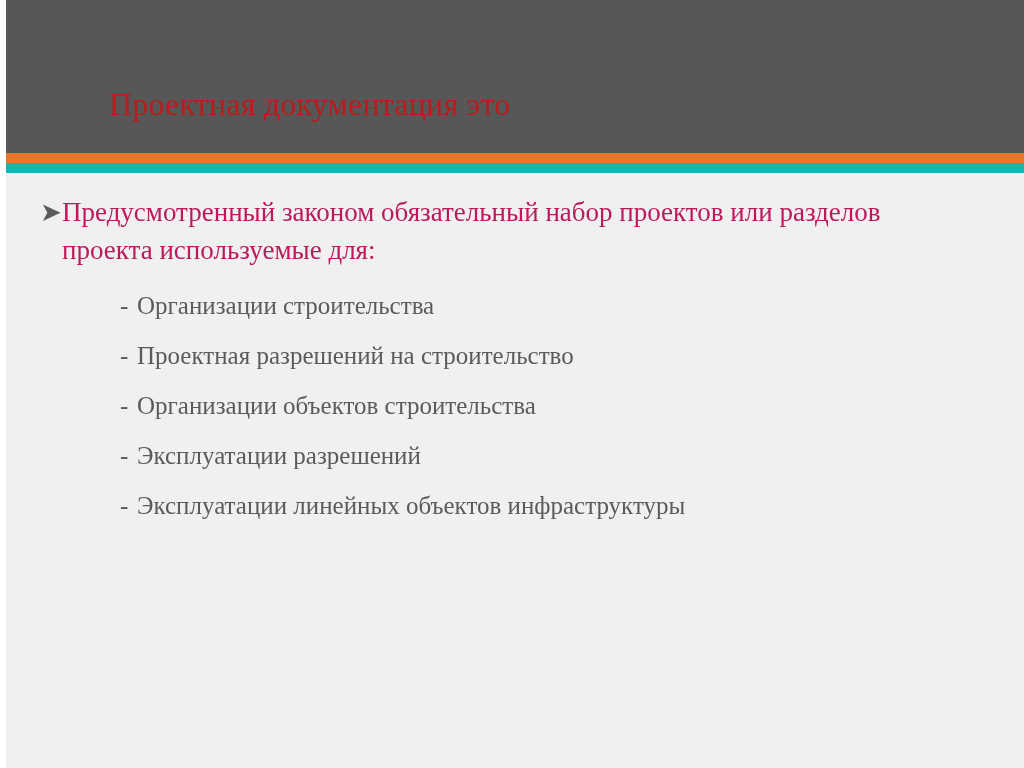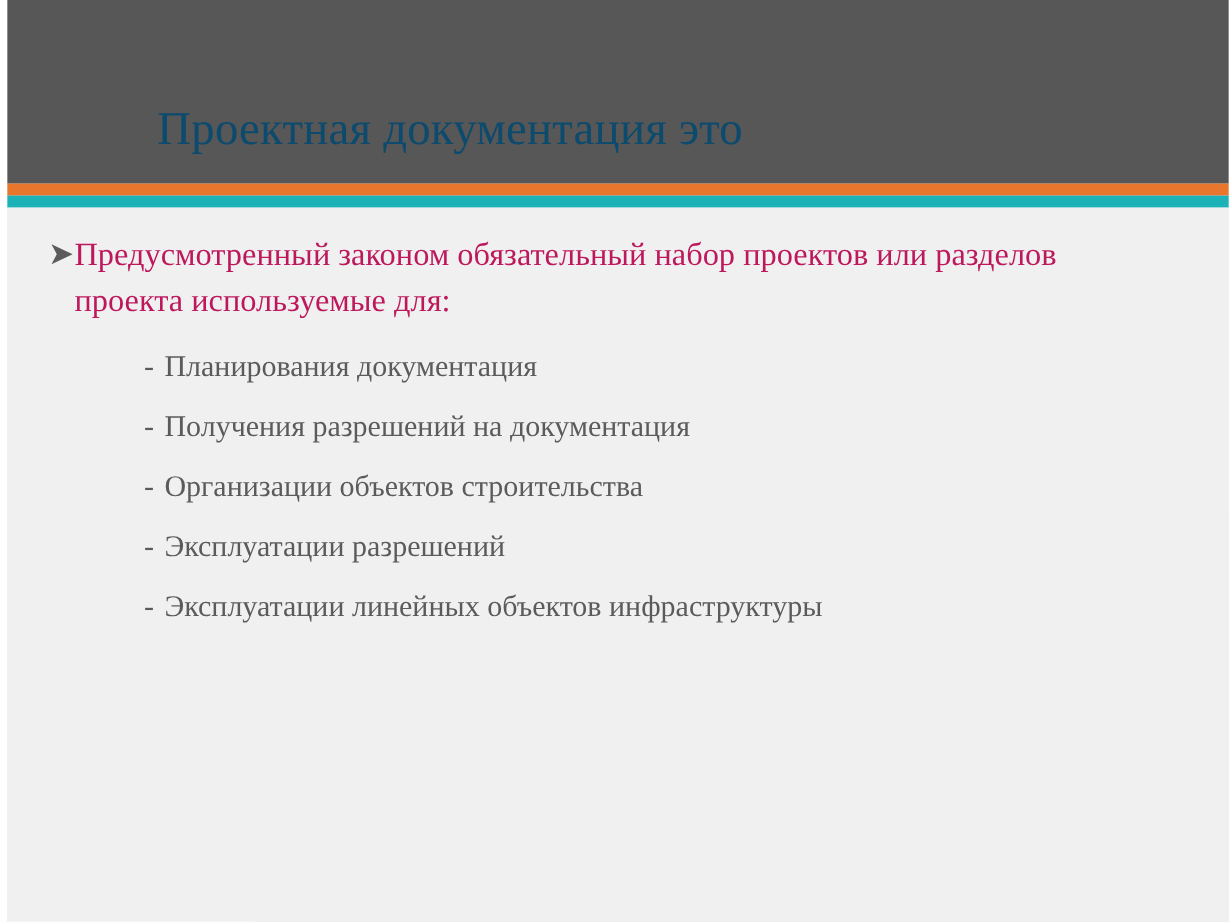--- a/index.html
+++ b/index.html
@@ -30,28 +30,28 @@
     position: absolute;
     left: 0;
     top: 0;
     width: 100%;
     height: 153px;
     background: #575757;
   }
 
   .slide-title {
     position: absolute;
-    left: 125px;
+    left: 103px;
     top: 86px;
     margin: 0;
     font-family: "Liberation Serif", "DejaVu Serif", serif;
-    font-size: 39px;
+    font-size: 32px;
     font-weight: normal;
     line-height: 1.15;
-    color: #0c4a6e;
+    color: #b91c1c;
     letter-spacing: 0.2px;
     white-space: nowrap;
   }
 
   .rule-orange {
     position: absolute;
     left: 0;
     top: 153px;
     width: 100%;
     height: 10px;
@@ -150,26 +150,26 @@
 
     <div class="lead-bullet">
       <span class="lead-marker">➤</span>
       <span class="lead-text">Предусмотренный законом обязательный набор проектов или разделов проекта используемые для:</span>
     </div>
 
     <ul class="sub-list">
 
       <li class="sub-item">
         <span class="sub-dash">-</span>
-        <span class="sub-label">Планирования документация</span>
+        <span class="sub-label">Организации строительства</span>
       </li>
 
       <li class="sub-item">
         <span class="sub-dash">-</span>
-        <span class="sub-label">Получения разрешений на документация</span>
+        <span class="sub-label">Проектная разрешений на строительство</span>
       </li>
 
       <li class="sub-item">
         <span class="sub-dash">-</span>
         <span class="sub-label">Организации объектов строительства</span>
       </li>
 
       <li class="sub-item">
         <span class="sub-dash">-</span>
         <span class="sub-label">Эксплуатации разрешений</span>

